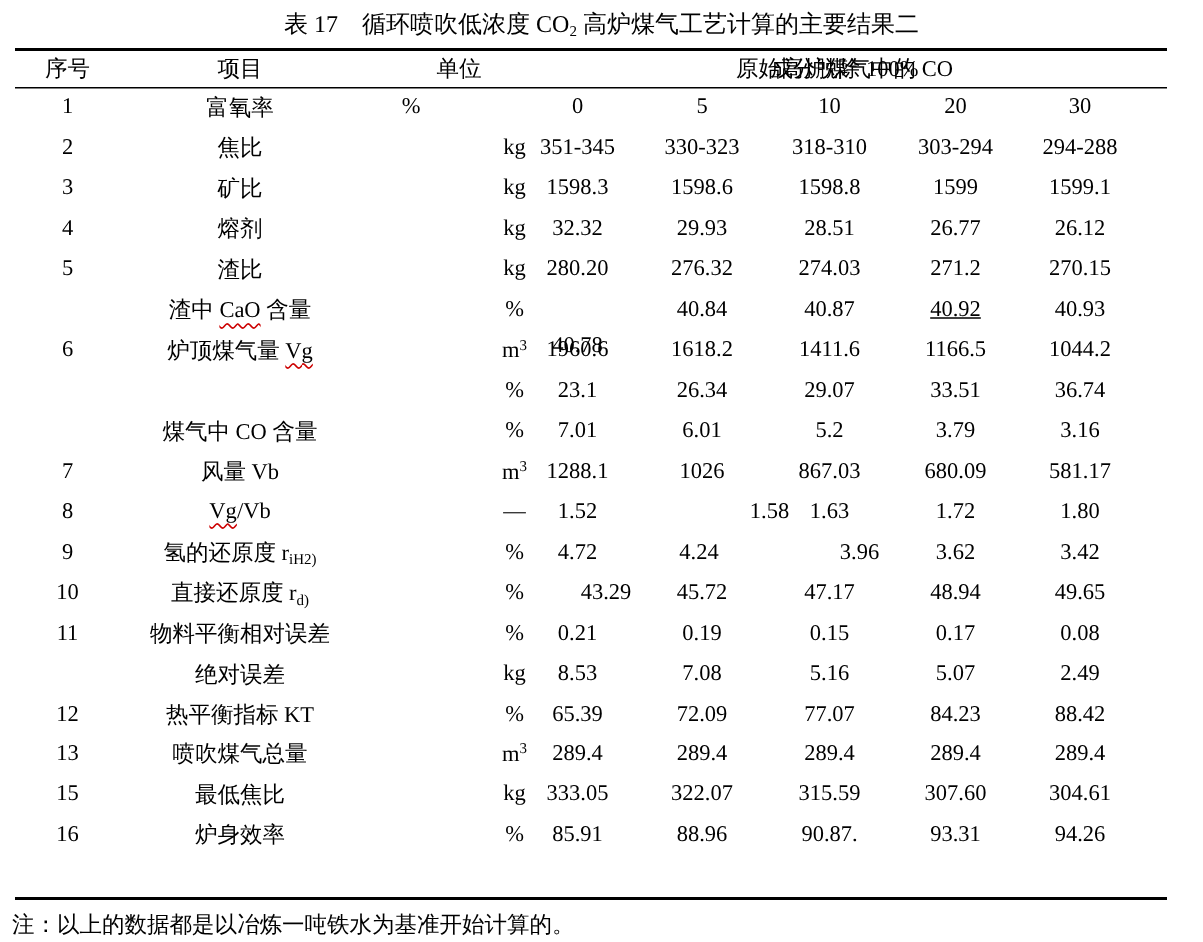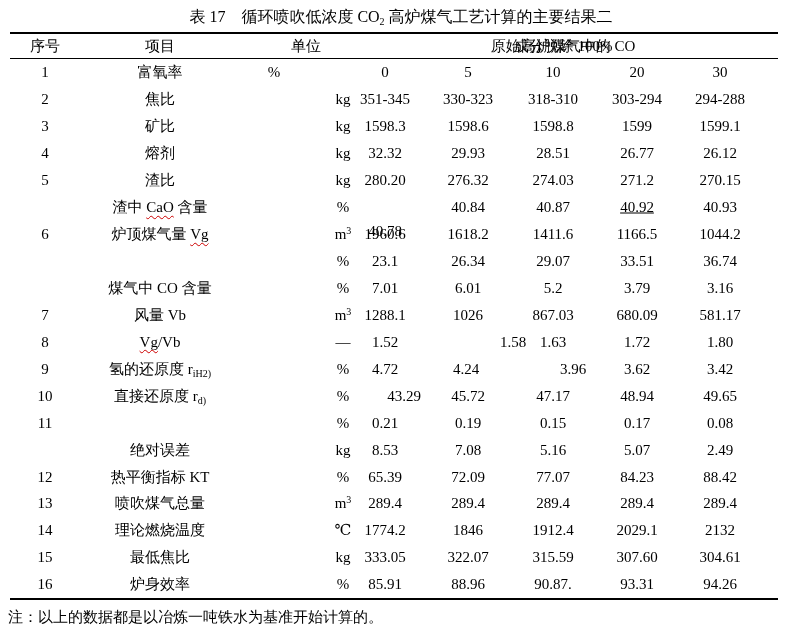--- a/index.html
+++ b/index.html
@@ -188,20 +188,21 @@
       <span class="c-item"><span>直接还原度 r</span><span class="sub">d)</span></span>
       <span class="c-unit"><span>%</span></span>
       <span class="c-v" style="left: 404px; text-align: center;">43.29</span>
       <span class="c-v" style="left: 468px;">45.72</span>
       <span class="c-v" style="left: 553px;">47.17</span>
       <span class="c-v" style="left: 637px;">48.94</span>
       <span class="c-v" style="left: 720px;">49.65</span>
     </div>
     <div class="row">
       <span class="c-no">11</span>
+      <span class="c-item"><span>物料平衡相对误差</span></span>
       <span class="c-unit"><span>%</span></span>
       <span class="c-v" style="left: 385px;">0.21</span>
       <span class="c-v" style="left: 468px;">0.19</span>
       <span class="c-v" style="left: 553px;">0.15</span>
       <span class="c-v" style="left: 637px;">0.17</span>
       <span class="c-v" style="left: 720px;">0.08</span>
     </div>
     <div class="row">
       <span class="c-no"></span>
       <span class="c-item"><span>绝对误差</span></span>
@@ -226,30 +227,20 @@
       <span class="c-no">13</span>
       <span class="c-item"><span>喷吹煤气总量</span></span>
       <span class="c-unit"><span>m</span><span class="sup">3</span></span>
       <span class="c-v" style="left: 385px;">289.4</span>
       <span class="c-v" style="left: 468px;">289.4</span>
       <span class="c-v" style="left: 553px;">289.4</span>
       <span class="c-v" style="left: 637px;">289.4</span>
       <span class="c-v" style="left: 720px;">289.4</span>
     </div>
     <div class="row">
-      <span class="c-no">14</span>
-      <span class="c-item"><span>理论燃烧温度</span></span>
-      <span class="c-unit"><span>℃</span></span>
-      <span class="c-v" style="left: 385px;">1774.2</span>
-      <span class="c-v" style="left: 468px;">1846</span>
-      <span class="c-v" style="left: 553px;">1912.4</span>
-      <span class="c-v" style="left: 637px;">2029.1</span>
-      <span class="c-v" style="left: 720px;">2132</span>
-    </div>
-    <div class="row">
       <span class="c-no">15</span>
       <span class="c-item"><span>最低焦比</span></span>
       <span class="c-unit"><span>kg</span></span>
       <span class="c-v" style="left: 385px;">333.05</span>
       <span class="c-v" style="left: 468px;">322.07</span>
       <span class="c-v" style="left: 553px;">315.59</span>
       <span class="c-v" style="left: 637px;">307.60</span>
       <span class="c-v" style="left: 720px;">304.61</span>
     </div>
     <div class="row">

